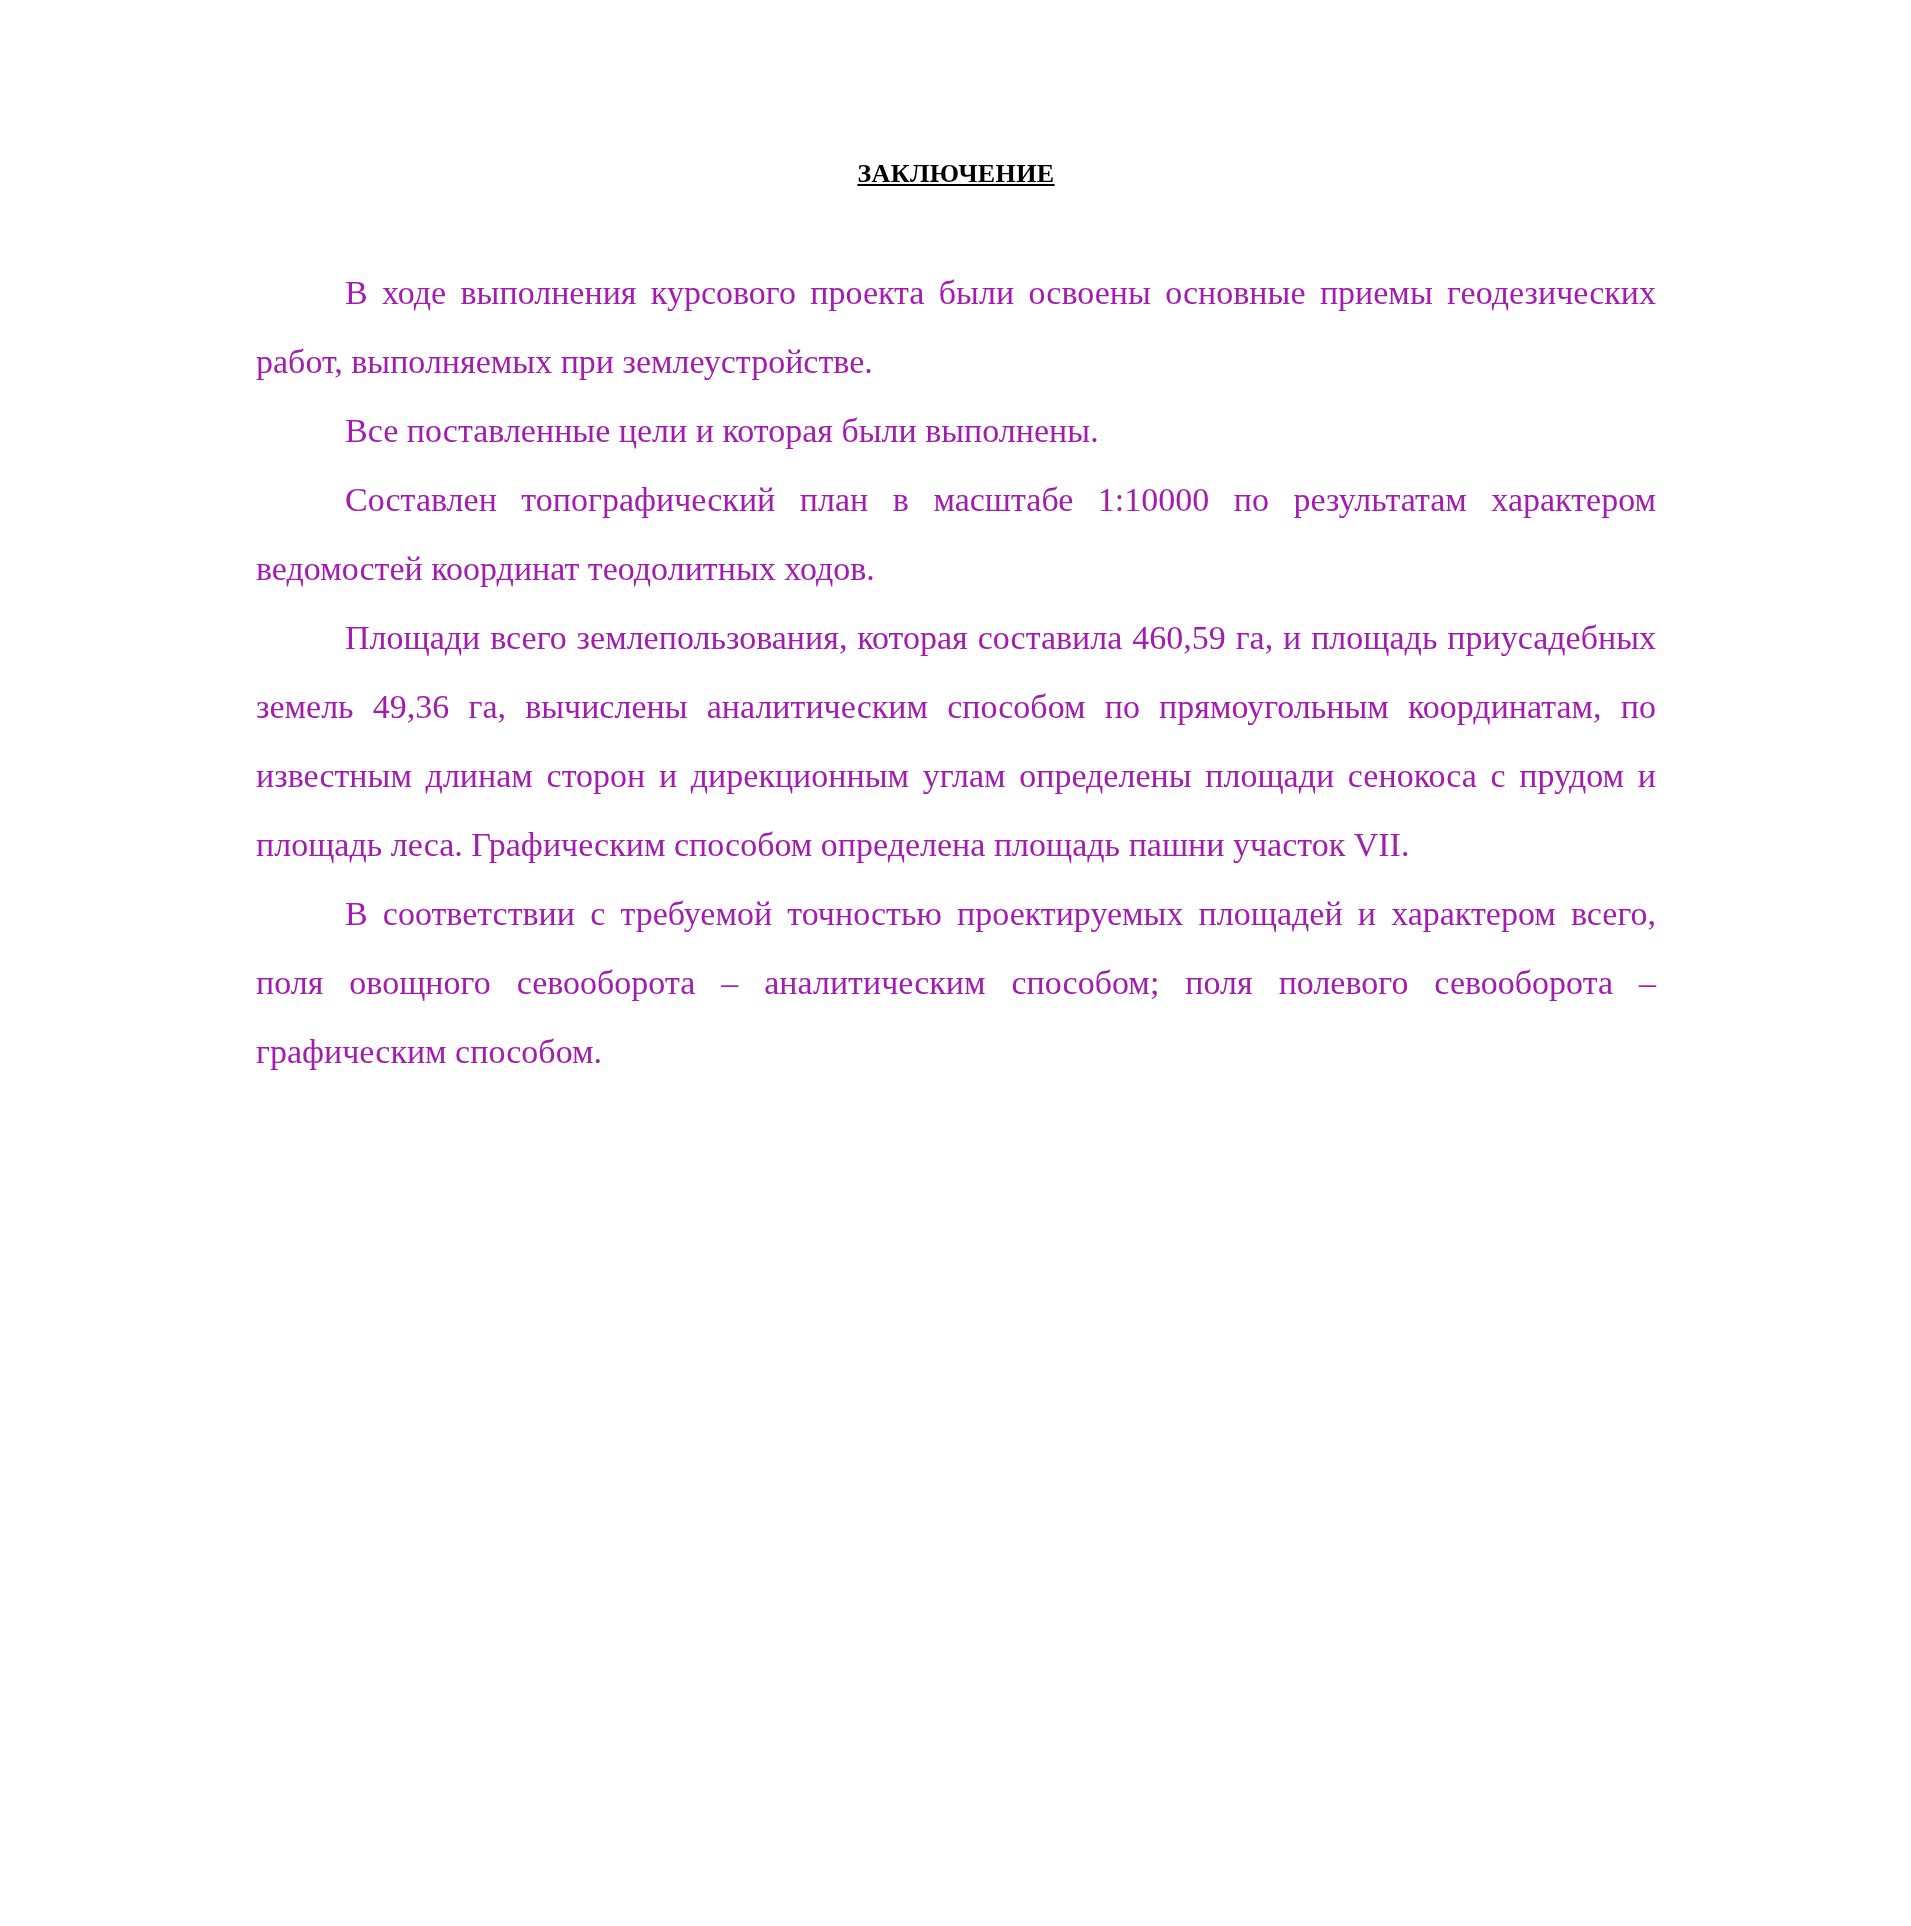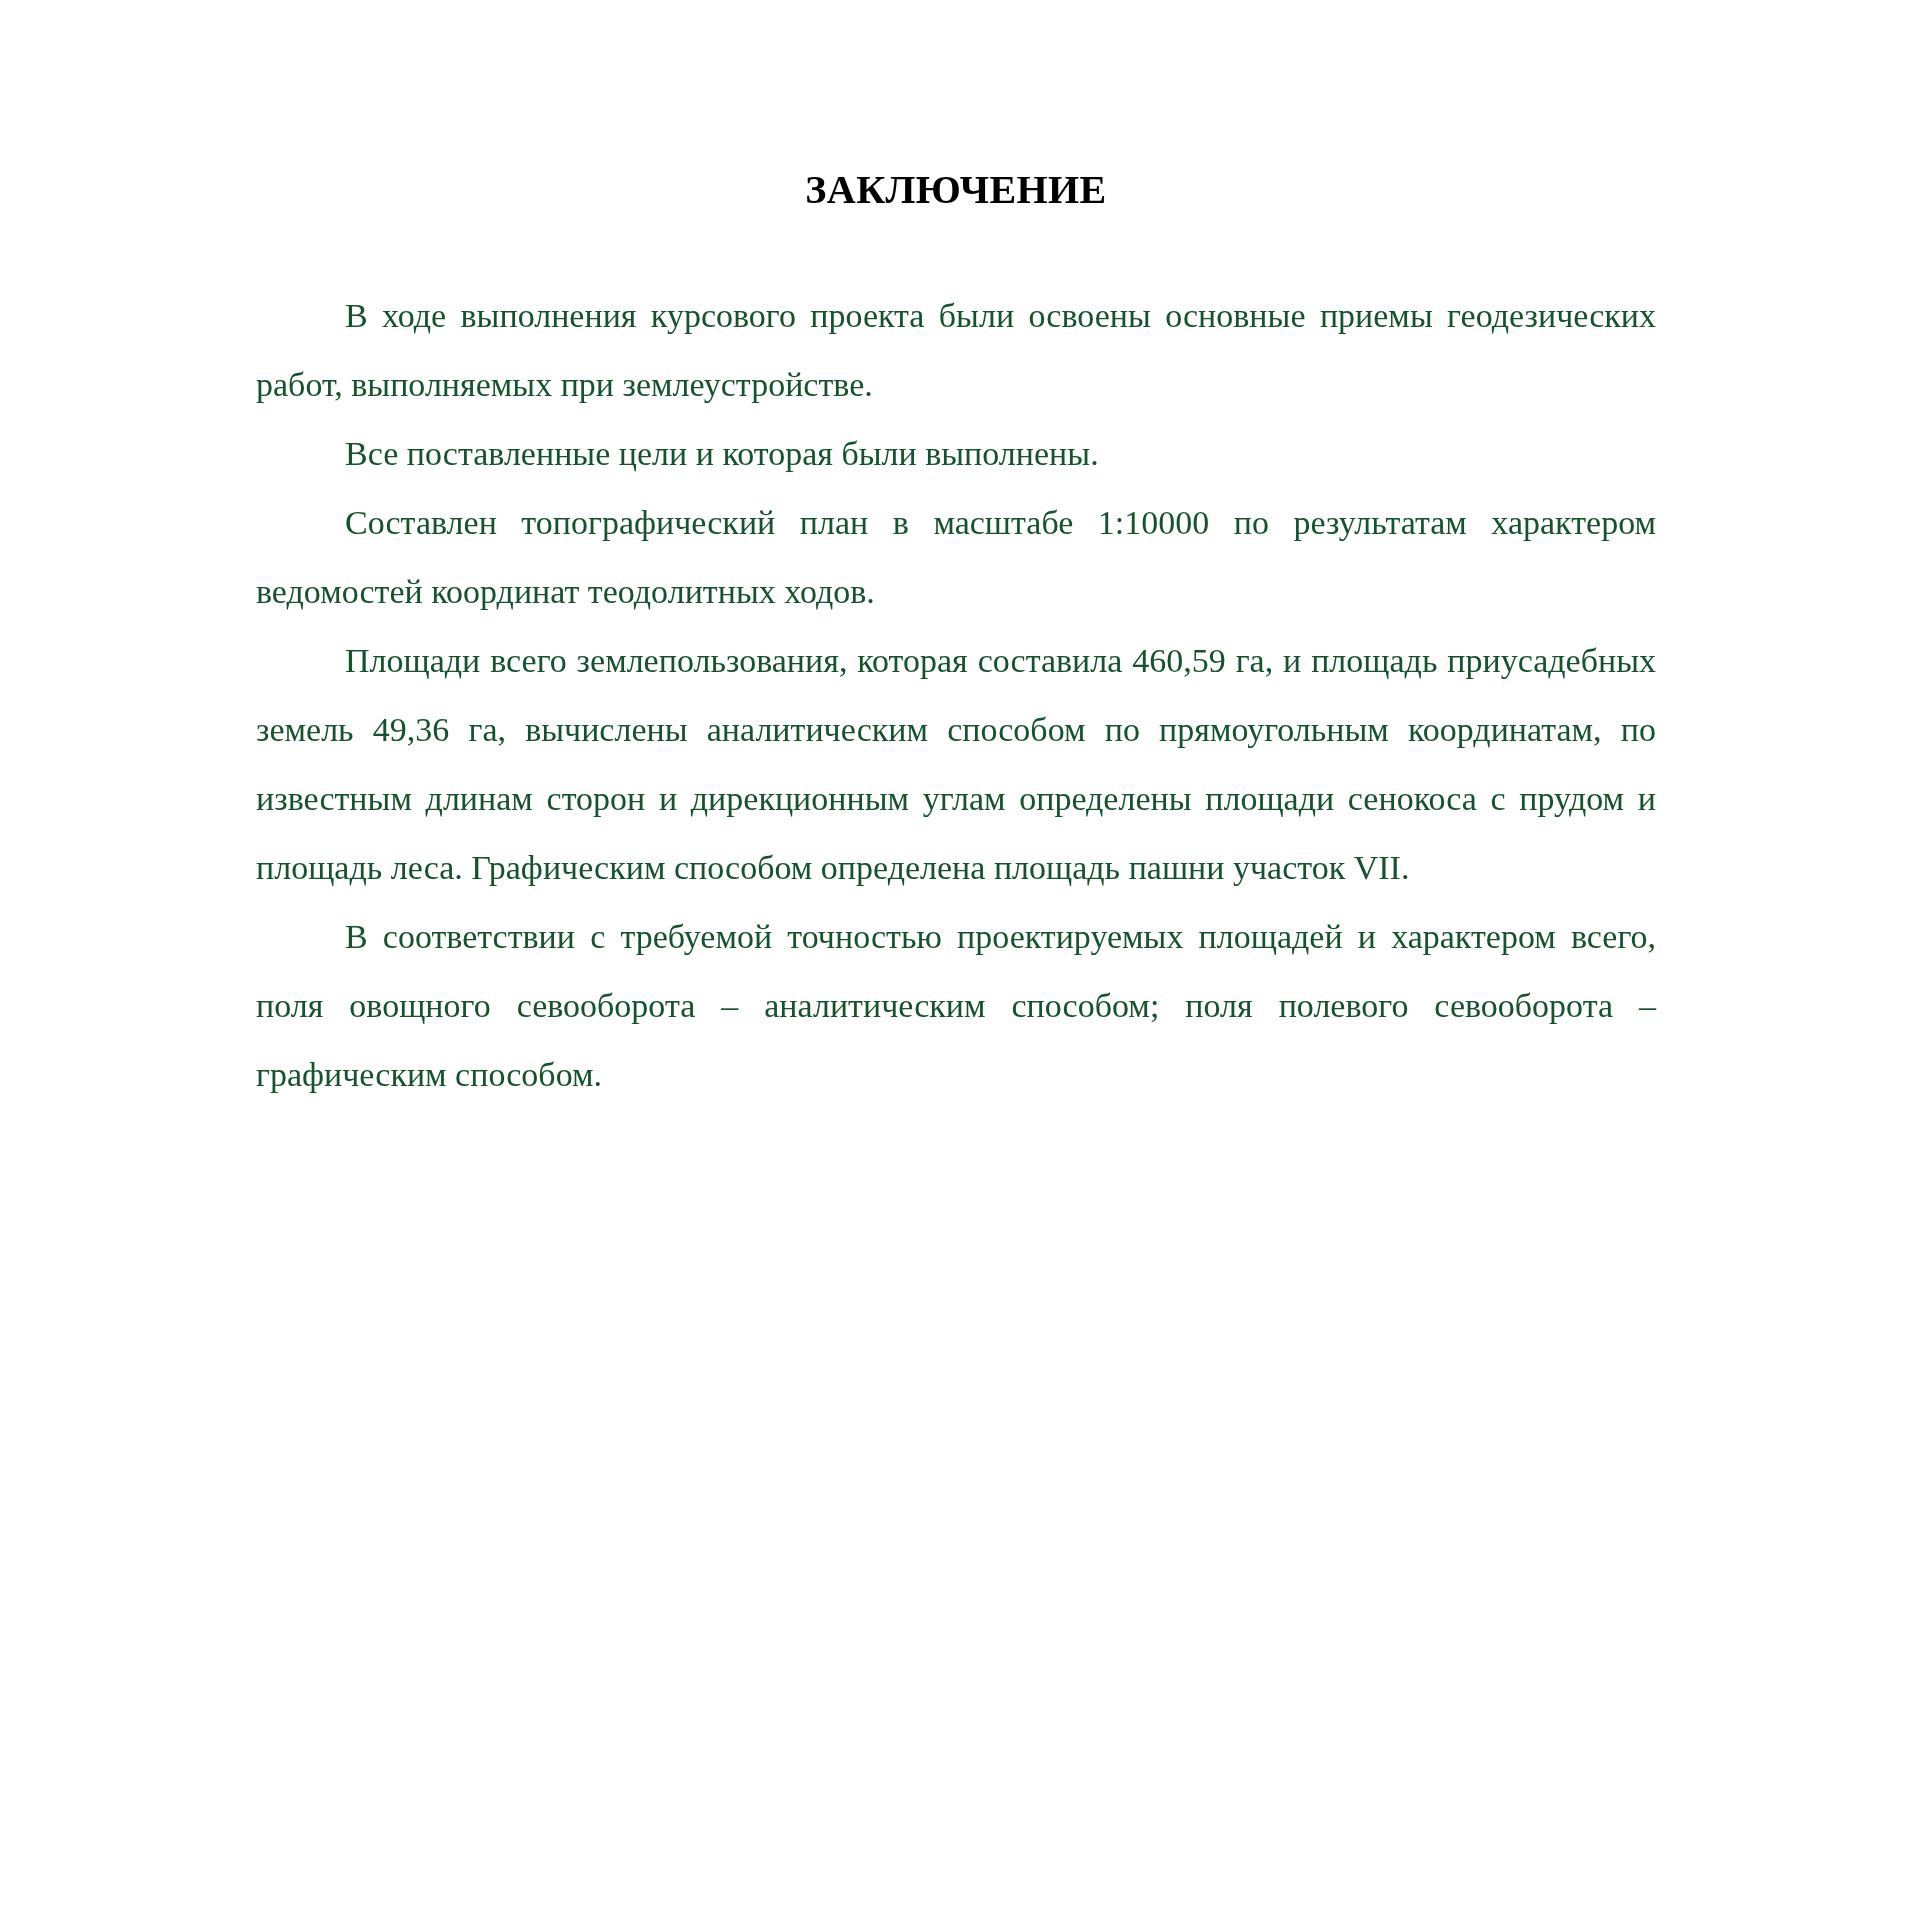--- a/index.html
+++ b/index.html
@@ -17,33 +17,34 @@
     overflow: hidden;
   }
   .content {
     position: absolute;
     left: 256px;
     top: 160px;
     width: 1400px;
   }
   .doc-title {
     font-family: "Liberation Serif", "DejaVu Serif", serif;
-    font-size: 40px;
+    font-size: 26px;
     line-height: 1.1;
     color: #000000;
     text-align: center;
     letter-spacing: 0.4px;
-    margin: 8px 0 69px 0;
+    margin: 0 0 69px 0;
     white-space: pre;
+    text-decoration: underline;
   }
   .para {
     font-family: "Liberation Serif", "DejaVu Serif", serif;
     font-size: 34px;
     line-height: 69px;
-    color: #14532d;
+    color: #a21caf;
     text-align: justify;
     text-justify: inter-word;
     text-indent: 89px;
     margin: 0;
     hyphens: none;
     -webkit-hyphens: none;
   }
   .para.last-block {
     text-align: justify;
   }

